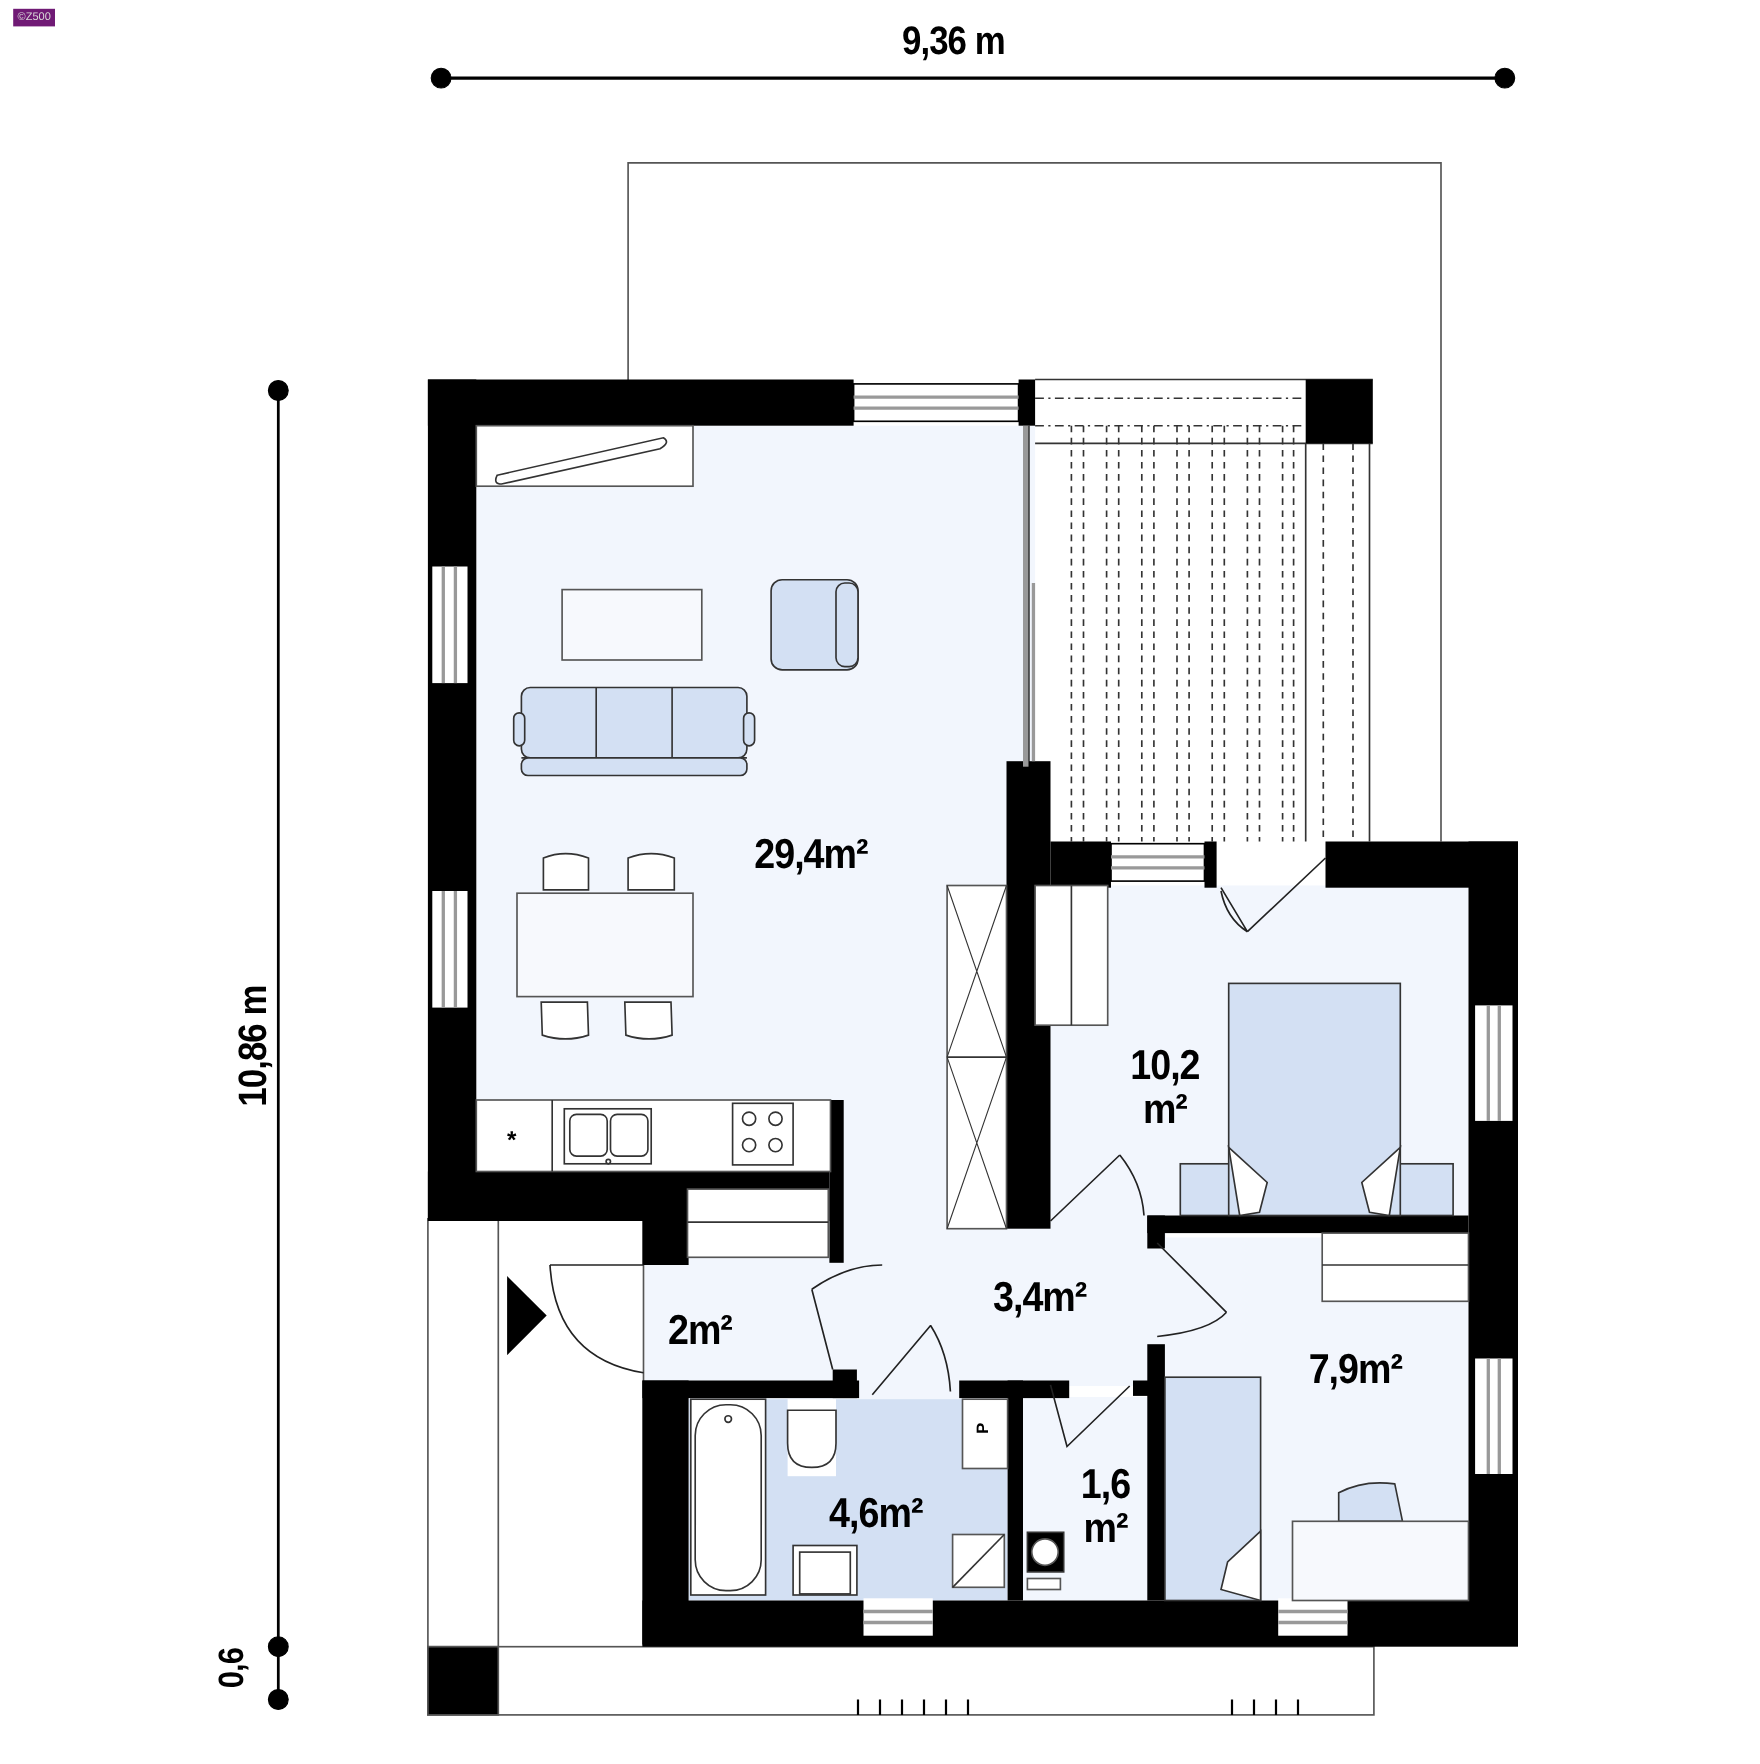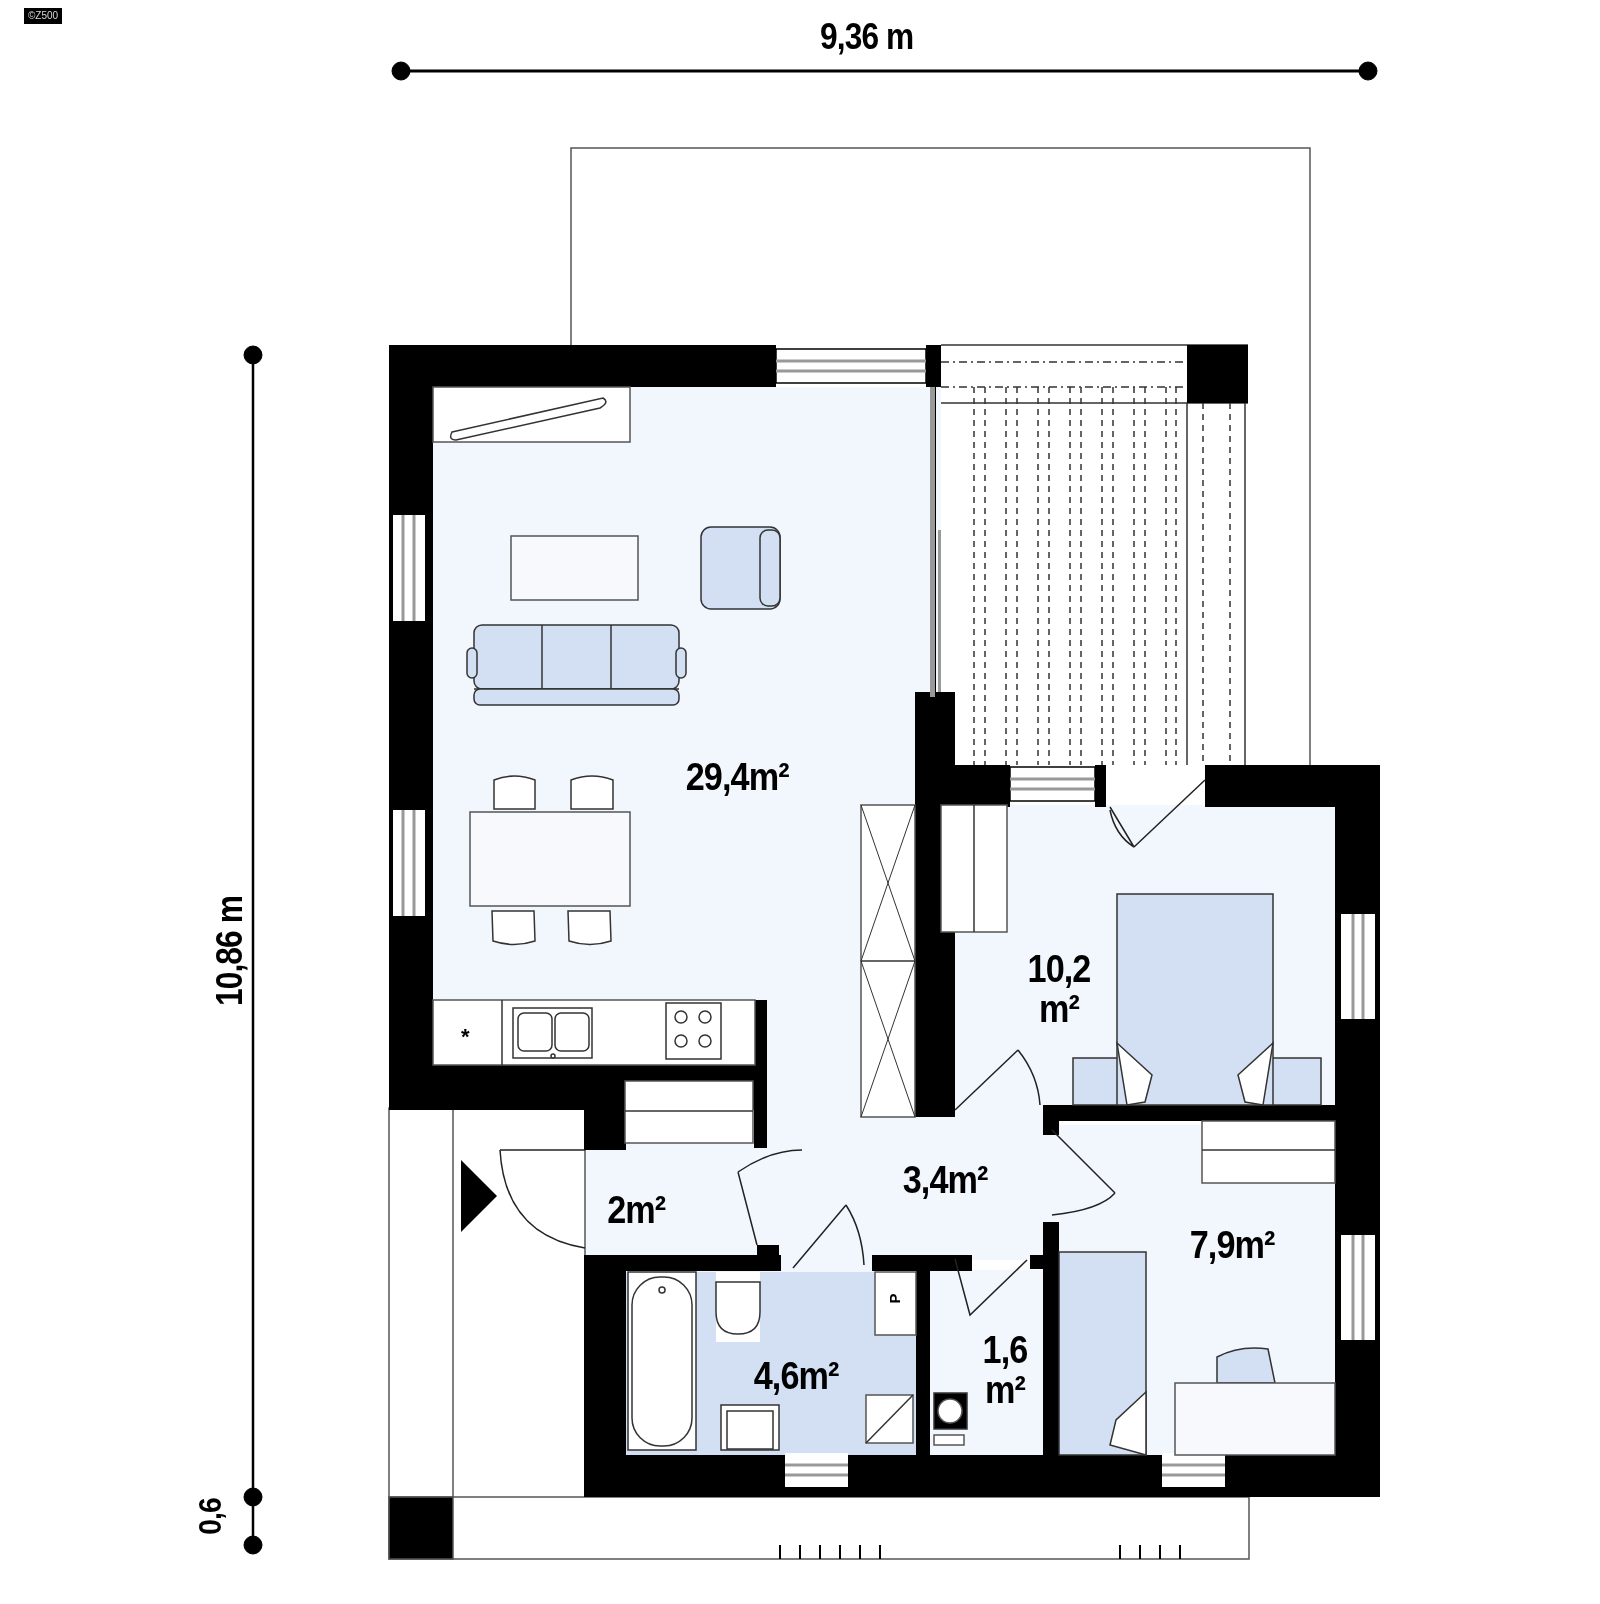--- a/index.html
+++ b/index.html
@@ -1,19 +1,19 @@
 <!DOCTYPE html>
 <html><head>
 <meta charset="utf-8">
 <style>
   html, body { margin:0; padding:0; background:#ffffff; }
   body { width:1600px; height:1604px; position:relative; overflow:hidden; font-family:"Liberation Sans", sans-serif; }
   .abs { position:absolute; }
   svg.plan { position:absolute; left:0; top:0; }
-  .watermark { left:24px; top:8px; background:#000000; color:#d8d8d8; font-size:10px; padding:2px 4px; line-height:12px; }
+  .watermark { left:12px; top:8px; background:#701a75; color:#d8d8d8; font-size:10px; padding:2px 4px; line-height:12px; }
   .dim-label { font-family:"Liberation Sans", sans-serif; font-weight:bold; color:#000; font-size:36px; letter-spacing:-1px; white-space:nowrap; transform:scaleX(0.88); }
   .dim-top { left:820px; top:16px; transform-origin:left top; }
   .dim-vert { left:150px; top:930px; transform:rotate(-90deg) scaleX(0.88); transform-origin:center center; width:160px; text-align:center; }
   .dim-small { left:180px; top:1498px; transform:rotate(-90deg) scaleX(0.88); transform-origin:center center; width:60px; text-align:center; font-size:32px; }
   .room-label { font-weight:bold; color:#000; font-size:38px; line-height:40px; text-align:center; white-space:nowrap; letter-spacing:-1px; transform:scaleX(0.9); }
 </style>
 </head>
 <body>
 
 <div class="abs watermark">©Z500</div>

